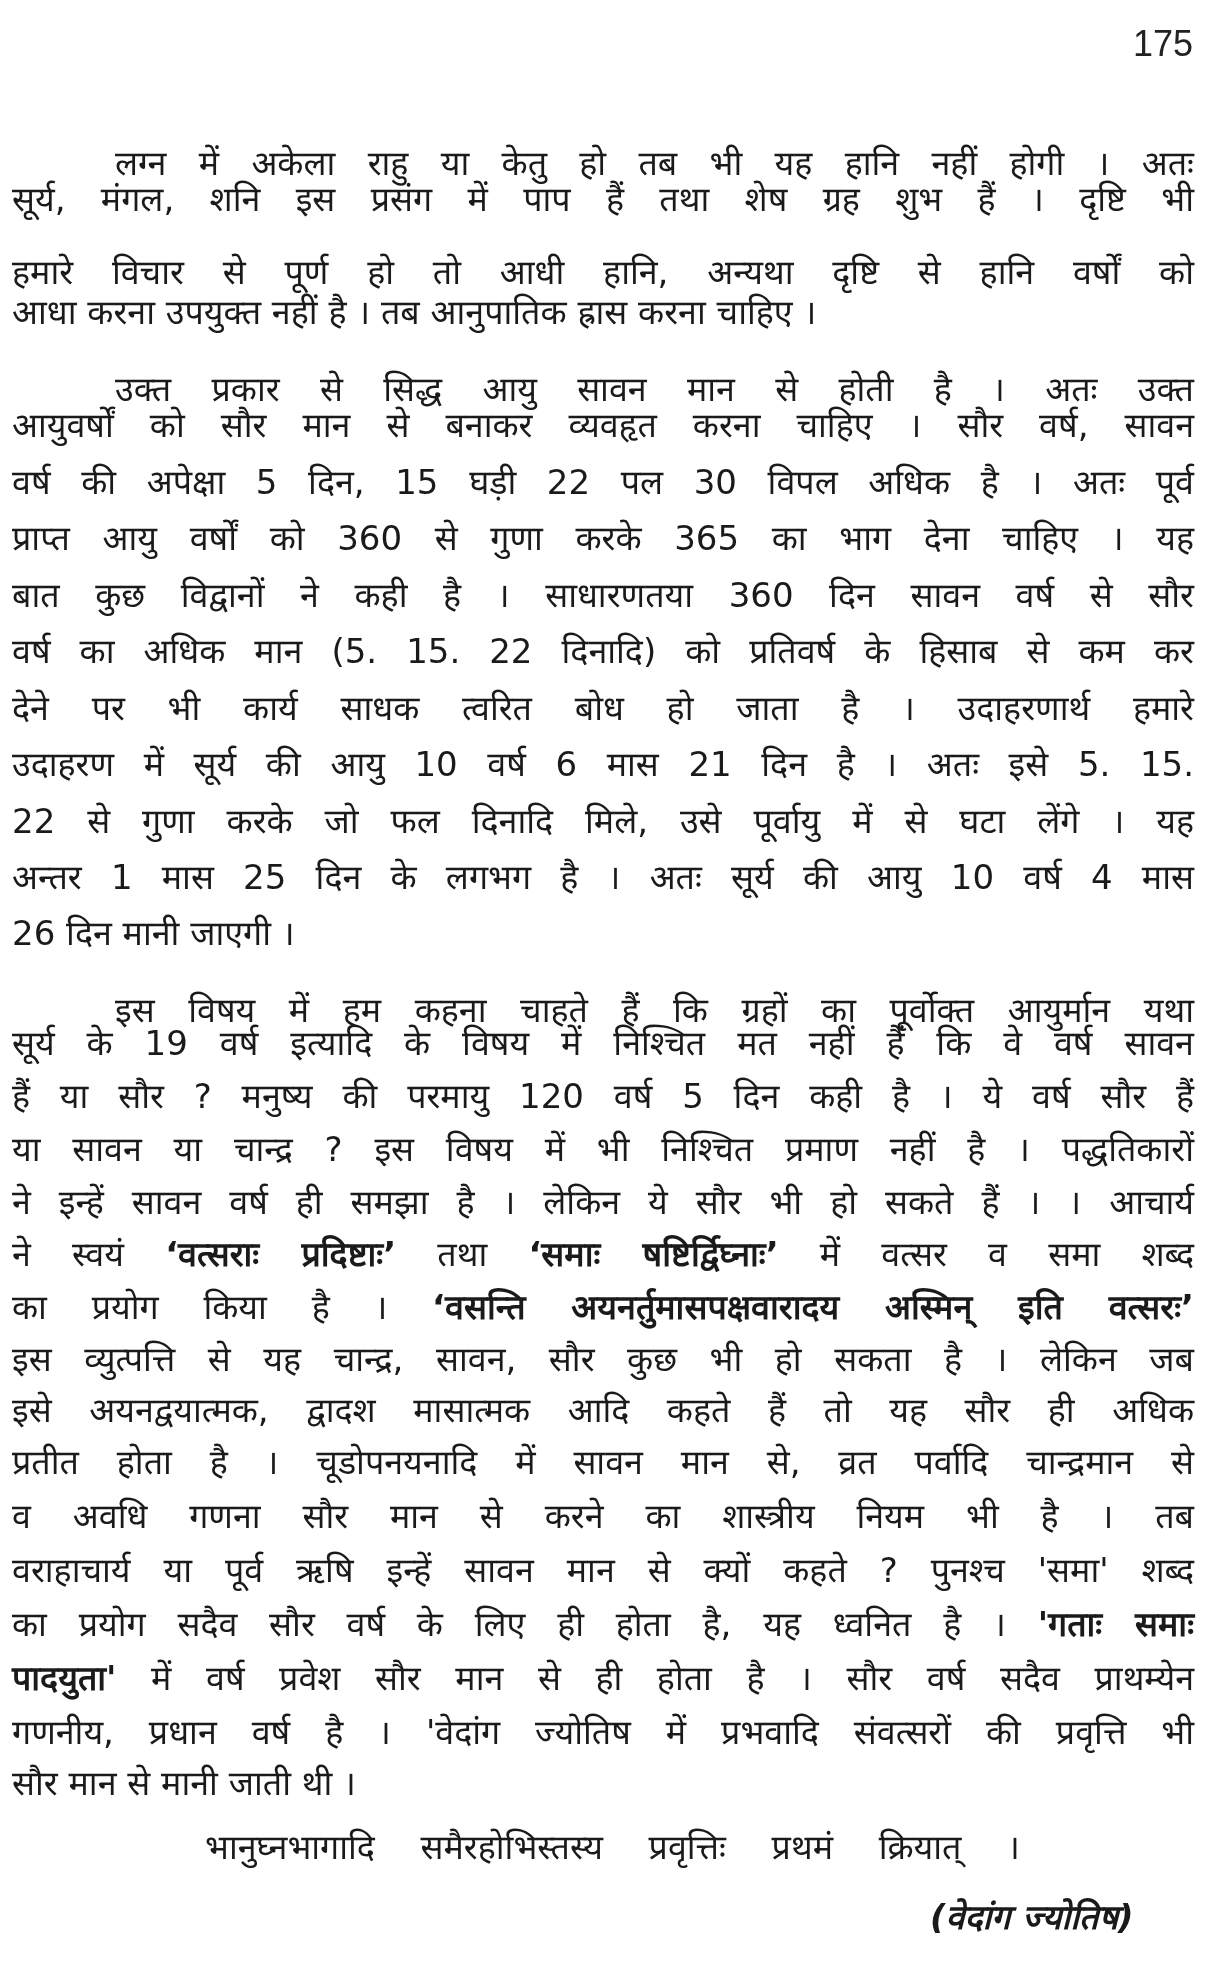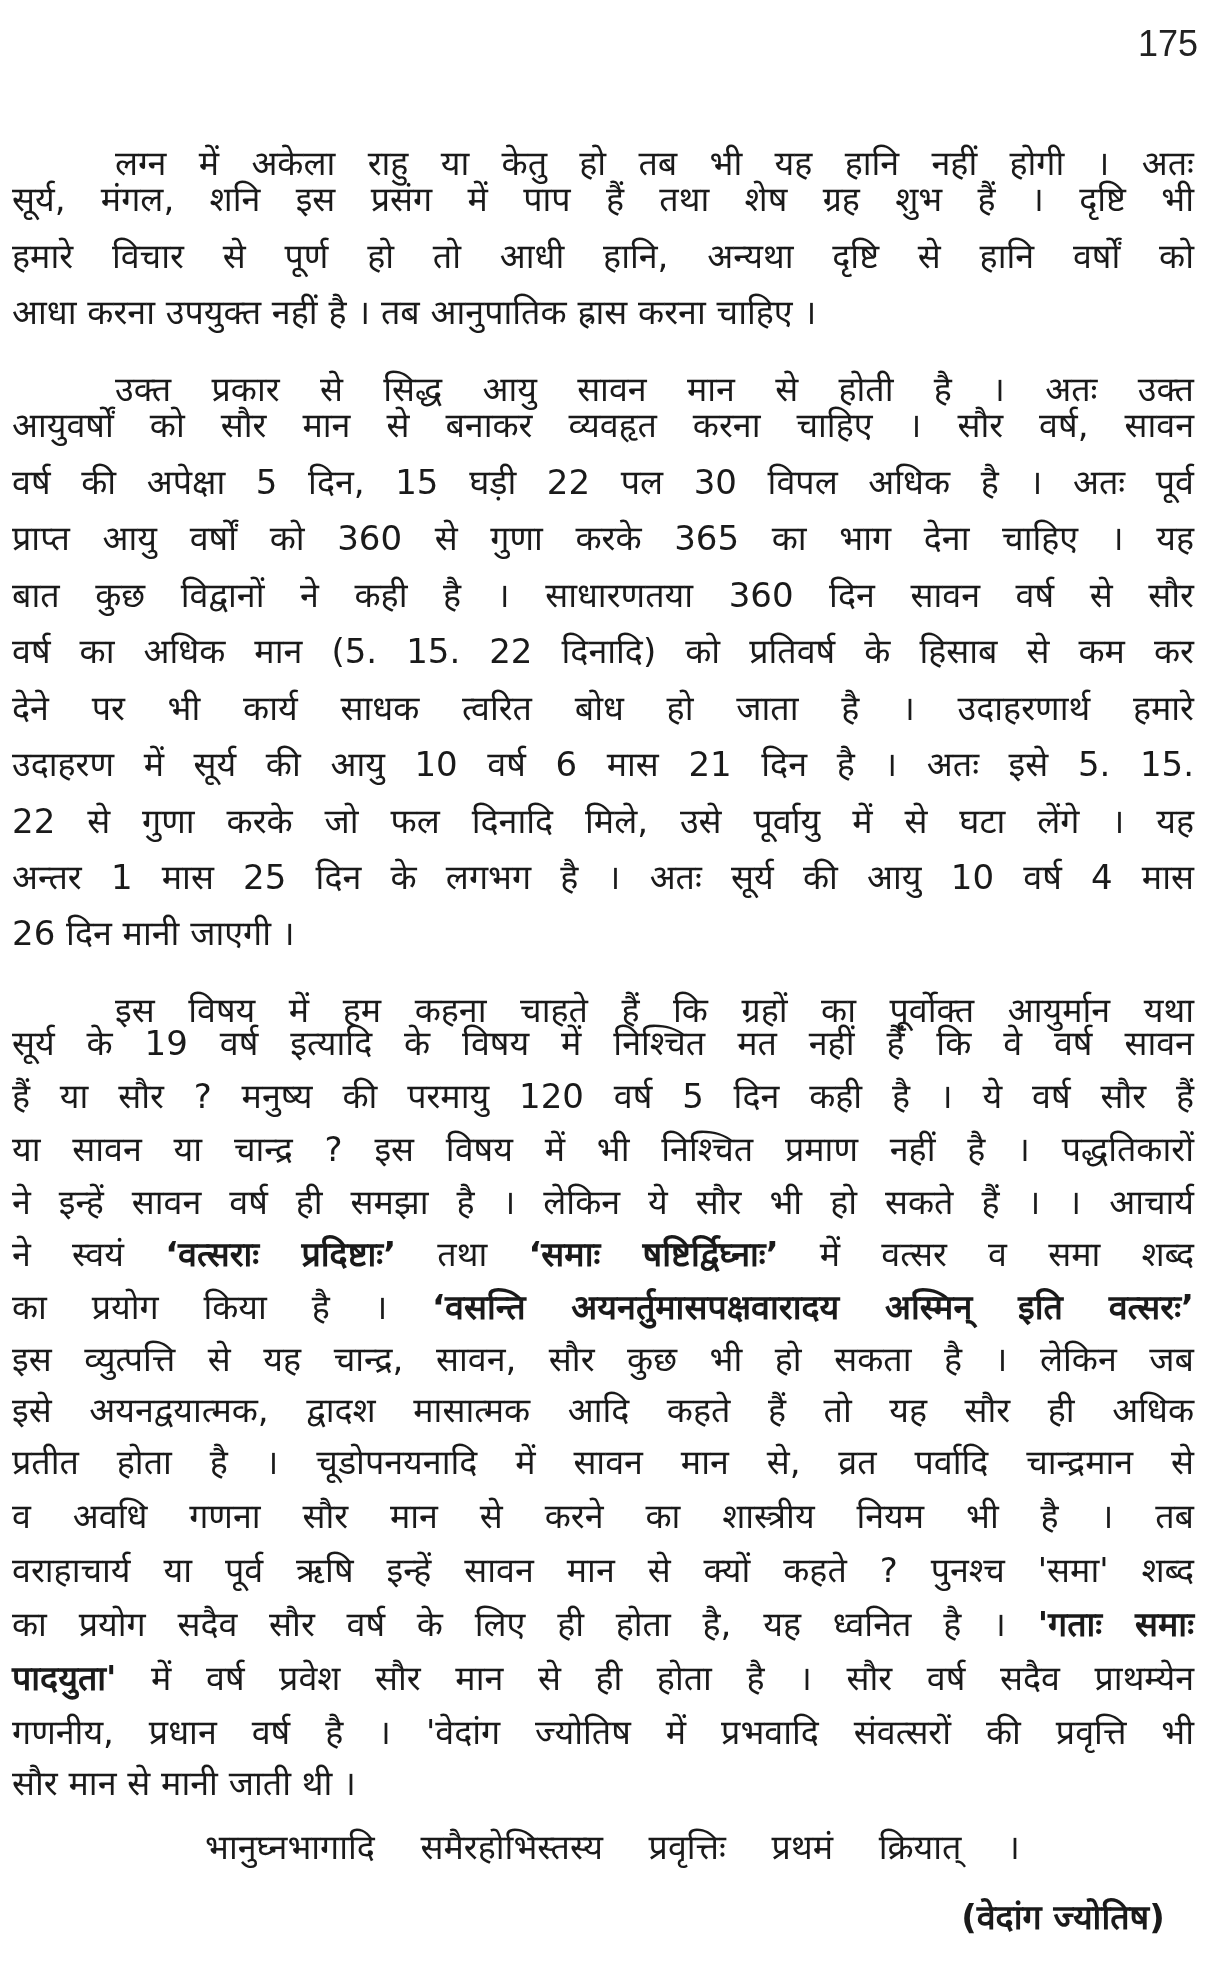--- a/index.html
+++ b/index.html
@@ -1,40 +1,40 @@
 <!DOCTYPE html>
 <html><head>
 <meta charset="utf-8">
 <style>
   html, body { margin: 0; padding: 0; background: #ffffff; }
   body { width: 1214px; height: 1970px; position: relative; overflow: hidden;
          font-family: "DejaVu Sans", sans-serif; color: #1a1a1a; }
-  .page-number { position: absolute; left: 1128px; top: 24px; width: 70px; text-align: right;
+  .page-number { position: absolute; left: 1128px; top: 24px; width: 70px; text-align: center;
          font-family: "Liberation Sans", sans-serif; font-size: 36px; line-height: 40px; color: #222; }
   .line { position: absolute; left: 12px; width: 1182px; height: 52px; line-height: 52px;
           font-size: 34px; white-space: nowrap; text-align: justify; text-align-last: justify;
           overflow: visible; letter-spacing: 0px; }
   .line.indent { left: 115px; width: 1079px; margin-top: 20px; }
   .line.last { text-align: center; text-align-last: left; }
   .b { font-weight: bold; }
   .shloka { position: absolute; left: 205px; width: 815px; top: 1821px; height: 52px; line-height: 52px;
             font-size: 34px; font-weight: normal; white-space: nowrap; text-align: justify; text-align-last: justify; }
   .cite { position: absolute; left: 930px; width: 266px; top: 1891px; height: 52px; line-height: 52px;
-          font-size: 34px; font-weight: bold; white-space: nowrap; text-align: center; }
+          font-size: 34px; font-weight: bold; white-space: nowrap; text-align: left; font-style: italic; }
 </style>
 </head>
 <body>
 
 <div>
 
   <div class="page-number">175</div>
 
   <div class="line indent" style="top:117px">लग्न में अकेला राहु या केतु हो तब भी यह हानि नहीं होगी । अतः</div>
   <div class="line" style="top:173px">सूर्य, मंगल, शनि इस प्रसंग में पाप हैं तथा शेष ग्रह शुभ हैं । दृष्टि भी</div>
-  <div class="line" style="top:230px">हमारे विचार से पूर्ण हो तो आधी हानि, अन्यथा दृष्टि से हानि वर्षों को</div>
+  <div class="line" style="top:246px">हमारे विचार से पूर्ण हो तो आधी हानि, अन्यथा दृष्टि से हानि वर्षों को</div>
   <div class="line last" style="top:286px">आधा करना उपयुक्त नहीं है । तब आनुपातिक ह्रास करना चाहिए ।</div>
 
   <div class="line indent" style="top:343px">उक्त प्रकार से सिद्ध आयु सावन मान से होती है । अतः उक्त</div>
   <div class="line" style="top:399px">आयुवर्षों को सौर मान से बनाकर व्यवहृत करना चाहिए । सौर वर्ष, सावन</div>
   <div class="line" style="top:456px">वर्ष की अपेक्षा 5 दिन, 15 घड़ी 22 पल 30 विपल अधिक है । अतः पूर्व</div>
   <div class="line" style="top:512px">प्राप्त आयु वर्षों को 360 से गुणा करके 365 का भाग देना चाहिए । यह</div>
   <div class="line" style="top:569px">बात कुछ विद्वानों ने कही है । साधारणतया 360 दिन सावन वर्ष से सौर</div>
   <div class="line" style="top:625px">वर्ष का अधिक मान (5. 15. 22 दिनादि) को प्रतिवर्ष के हिसाब से कम कर</div>
   <div class="line" style="top:682px">देने पर भी कार्य साधक त्वरित बोध हो जाता है । उदाहरणार्थ हमारे</div>
   <div class="line" style="top:738px">उदाहरण में सूर्य की आयु 10 वर्ष 6 मास 21 दिन है । अतः इसे 5. 15.</div>

